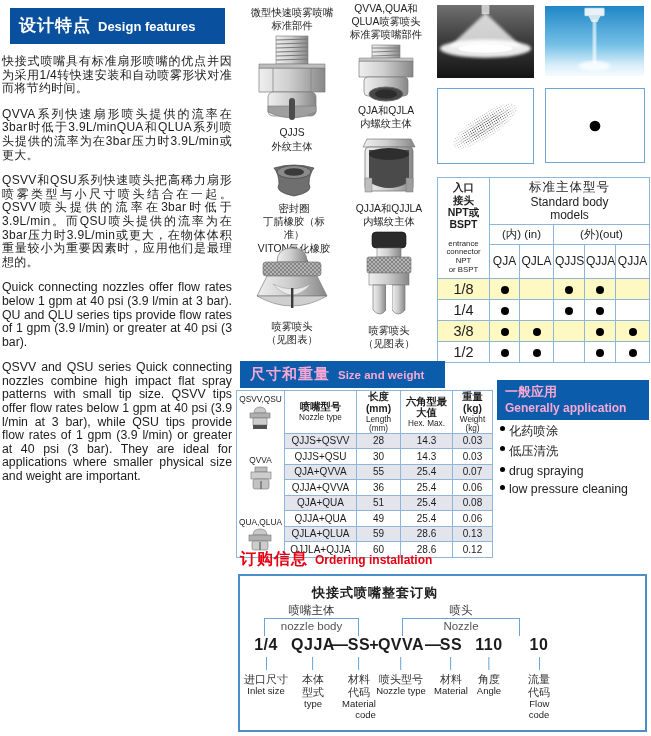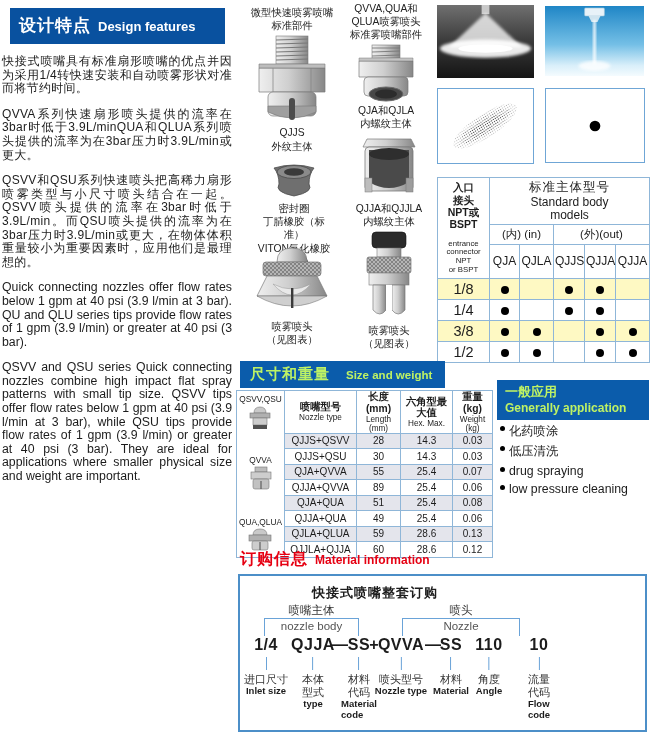--- a/index.html
+++ b/index.html
@@ -42,22 +42,22 @@
   .t-zh{font-size:12.5px;font-weight:normal;letter-spacing:1px}
   .t-en{font-size:12px;line-height:1.12}
   .bt-group td{font-size:11.5px;height:20px}
   .bt-cols td{font-size:12px;height:34px}
   .bt-size{font-size:14.5px;font-weight:bold}
   .body-table tbody tr{height:19px}
   .body-table tbody tr.shade{background:#fef9c3}
   .dot{display:inline-block;width:8px;height:8px;border-radius:50%;background:#000}
 
   
-  .banner-blue{position:absolute;background:#0b5cab;color:#bef264;font-weight:bold;
-               display:flex;align-items:baseline;gap:16px;padding:4px 10px}
+  .banner-blue{position:absolute;background:#0b5cab;color:#f9a8d4;font-weight:bold;
+               display:flex;align-items:baseline;gap:8px;padding:4px 10px}
   #sw-banner{left:240px;top:361px;width:205px}
   #sw-banner .b-zh{font-size:15px;letter-spacing:1px}
   #sw-banner .b-en{font-size:11.5px}
   .sw-wrap{position:absolute;left:236px;top:390px;width:257px;display:flex;align-items:stretch}
   .sw-icons{width:49px;border:1px solid #8fb6d8;border-right:none;display:flex;flex-direction:column;
             align-items:center;justify-content:space-between;padding:3px 0;font-size:8.3px}
   .sw-icons .ig{display:flex;flex-direction:column;align-items:center;gap:1px}
   .sw-table{width:208px;border-collapse:collapse;table-layout:fixed}
   .sw-table td,.sw-table th{border:1px solid #8fb6d8;text-align:center;vertical-align:middle;
             font-weight:normal;padding:0 1px}
@@ -93,21 +93,21 @@
   .bracket .bz{position:absolute;top:-16px;left:0;right:0;text-align:center;font-size:11.5px;color:#333}
   .bracket .be{position:absolute;top:1px;left:0;right:0;text-align:center;font-size:11.5px;color:#555;
       background:transparent}
   #bracket-left{left:24px;top:42px;width:95px}
   #bracket-right{left:162px;top:42px;width:118px}
   .unit{position:absolute;top:60px;transform:translateX(-50%);display:flex;flex-direction:column;
       align-items:center;white-space:nowrap}
   .unit .code{font-size:16px;font-weight:bold;letter-spacing:.5px}
   .unit .tick{width:1px;height:13px;background:#6aa3d8;margin:3px 0 3px}
   .unit .lz{font-size:11px;line-height:1.2;text-align:center;white-space:pre-line;color:#333}
-  .unit .le{font-size:9.5px;font-weight:bold;line-height:1.15;text-align:left;white-space:pre-line}
+  .unit .le{font-size:9.5px;font-weight:normal;line-height:1.15;text-align:right;white-space:pre-line}
   .sep{position:absolute;top:60px;transform:translateX(-50%);font-size:16px;font-weight:bold}
 </style>
 </head>
 <body>
 
 <svg width="0" height="0" style="position:absolute">
   <defs>
     <linearGradient id="met" x1="0" y1="0" x2="1" y2="0">
       <stop offset="0" stop-color="#efefef"></stop>
         <stop offset=".45" stop-color="#cfcfcf"></stop>
@@ -438,21 +438,21 @@
             <td>0.03</td>
           </tr>
           <tr class="shade">
             <td>QJA+QVVA</td>
             <td>55</td>
             <td>25.4</td>
             <td>0.07</td>
           </tr>
           <tr>
             <td>QJJA+QVVA</td>
-            <td>89</td>
+            <td>36</td>
             <td>25.4</td>
             <td>0.06</td>
           </tr>
           <tr class="shade">
             <td>QJA+QUA</td>
             <td>51</td>
             <td>25.4</td>
             <td>0.08</td>
           </tr>
           <tr>
@@ -485,21 +485,21 @@
     <li>化药喷涂</li>
     <li>低压清洗</li>
   </ul>
   <ul class="app-list" id="app-en">
     <li>drug spraying</li>
     <li>low pressure cleaning</li>
   </ul>
 
   <div class="order-title">
     <span class="o-zh">订购信息</span>
-    <span class="o-en">Material information</span>
+    <span class="o-en">Ordering installation</span>
   </div>
   <div class="order-box">
     <div class="ob-title">快接式喷嘴整套订购</div>
     <div class="bracket" id="bracket-left">
       <div class="bz">喷嘴主体</div>
       <div class="be">nozzle body</div>
     </div>
     <div class="bracket" id="bracket-right">
       <div class="bz">喷头</div>
       <div class="be">Nozzle</div>

